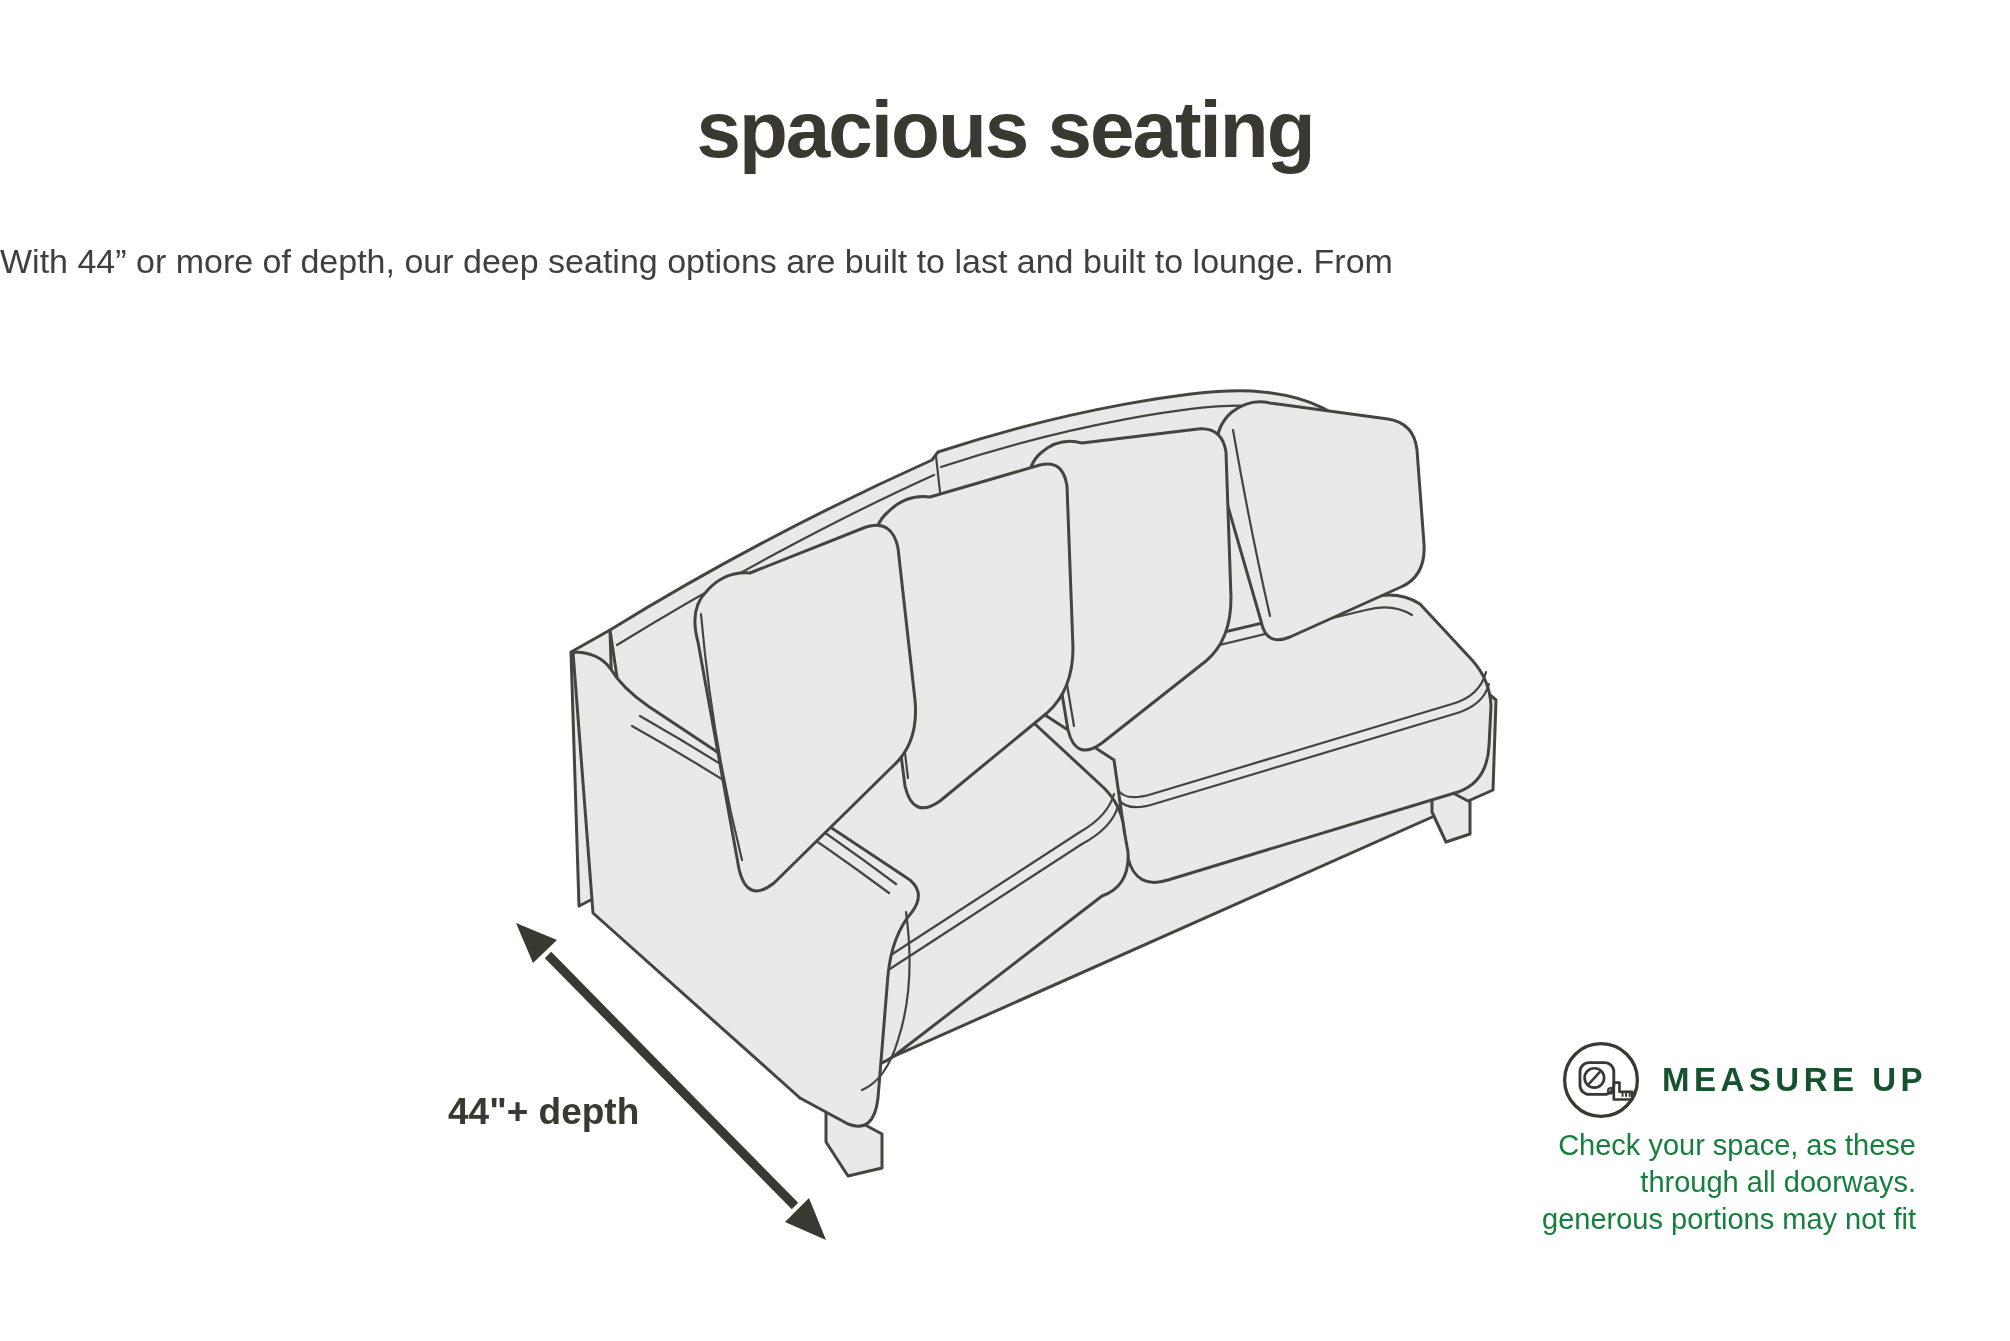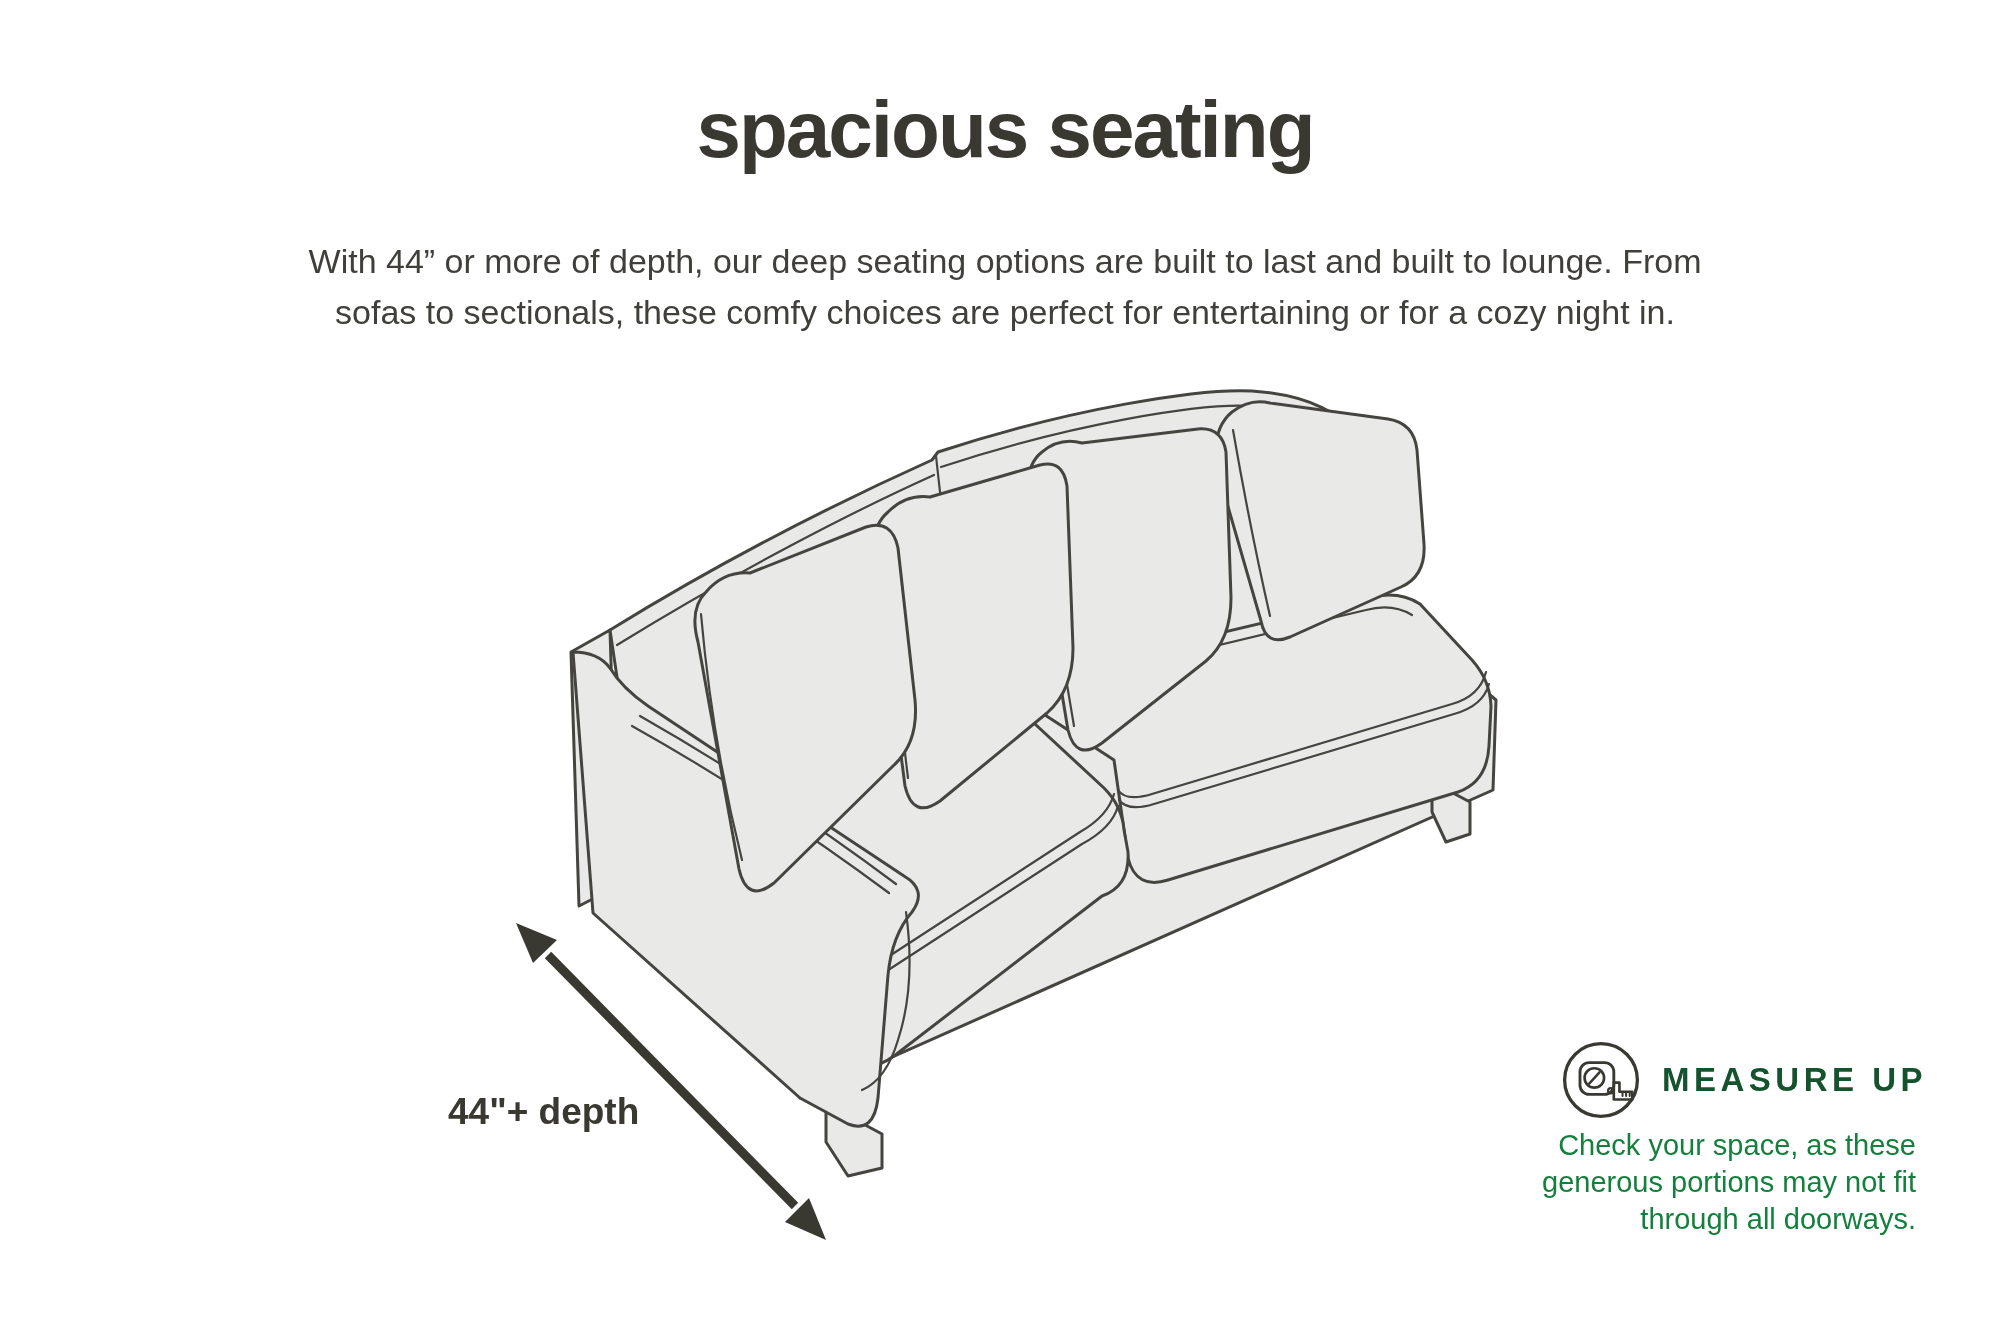--- a/index.html
+++ b/index.html
@@ -11,21 +11,20 @@
     overflow:hidden;
   }
   .page-title{
     position:absolute; left:0; right:0; top:84px;
     text-align:center;
     font-size:80px; font-weight:bold; letter-spacing:-2px;
     color:#393831;
   }
   .page-subtitle{
     position:absolute; left:0; right:0; top:236px;
-    text-align:center;
     font-size:34px; line-height:51px;
     color:#403f3b;
   }
   .diagram-svg{
     position:absolute; left:0; top:0; width:2010px; height:1341px;
   }
   .depth-label{
     position:absolute; left:448px; top:1091px;
     font-size:37px; font-weight:bold; color:#393831;
     white-space:nowrap;
@@ -44,21 +43,20 @@
     font-size:29px; line-height:37px; color:#15803d;
   }
 </style>
 </head>
 <body>
 
 <h1 class="page-title">spacious seating</h1>
 
 <div class="page-subtitle">
   <div>With 44” or more of depth, our deep seating options are built to last and built to lounge. From</div>
-  <div>sofas to sectionals, these comfy choices are perfect for entertaining or for a cozy night in.</div>
 </div>
 
 <svg class="diagram-svg" viewBox="0 0 2010 1341" aria-hidden="true">
   <g fill="#e9e9e7" stroke="#45443f" stroke-width="3" stroke-linejoin="round" stroke-linecap="round">
 
     <path d="M571 652 L610 630 L618 886 L579 906 Z"></path>
 
     <path d="M610 630 C730 556 852 496 932 460 L938 452
              C1072 408 1202 388 1252 391
              C1310 395 1345 415 1355 438
@@ -132,15 +130,15 @@
     <circle cx="49.5" cy="50.5" r="2.6" stroke-width="2.2"></circle>
     <path d="M52.5 42.5 L58 42.5 L58 51.5 L70.5 51.5 L70.5 59 L52.5 59 Z" stroke-width="2.6"></path>
     <path d="M61 51.5 V55.5 M64.5 51.5 V55.5 M68 51.5 V55.5" stroke-width="2"></path>
   </g>
 </svg>
 
 <div class="measure-heading">MEASURE UP</div>
 
 <div class="measure-body">
   <div>Check your space, as these</div>
+  <div>through all doorways.</div>
   <div>generous portions may not fit</div>
-  <div>through all doorways.</div>
 </div>
 
 </body></html>

